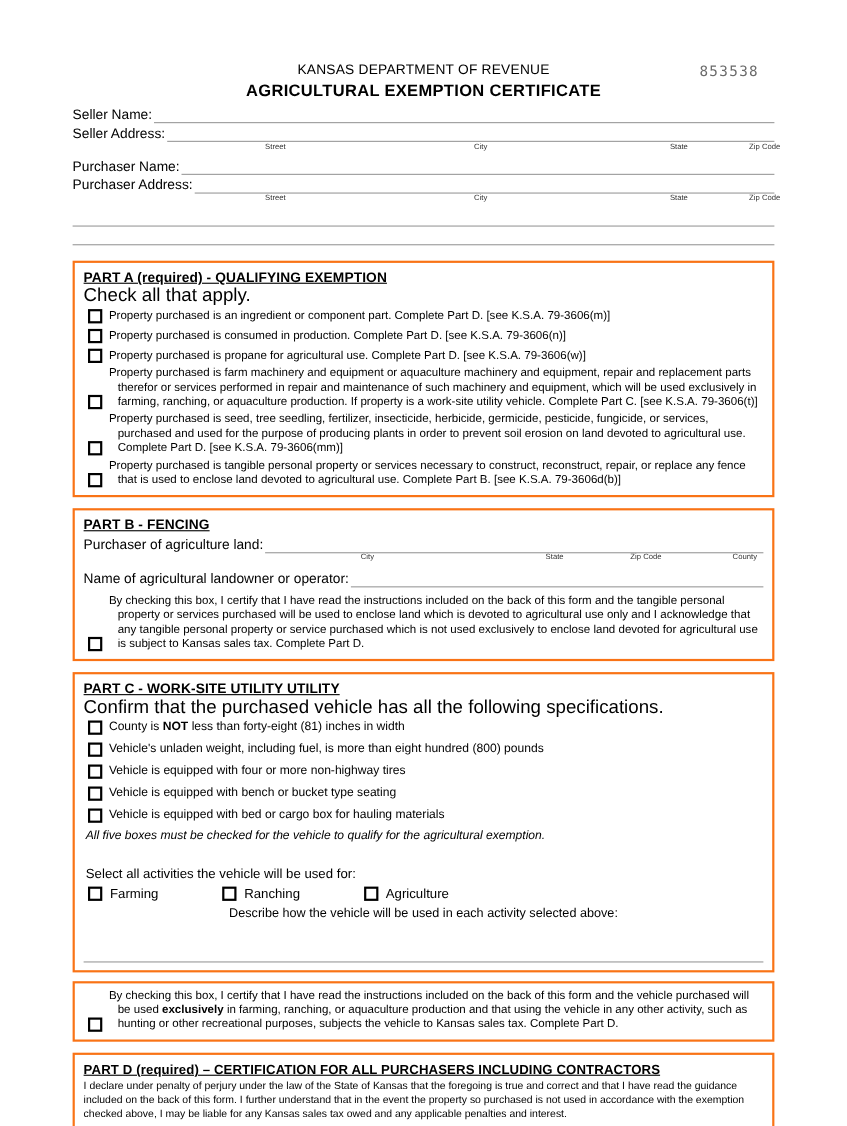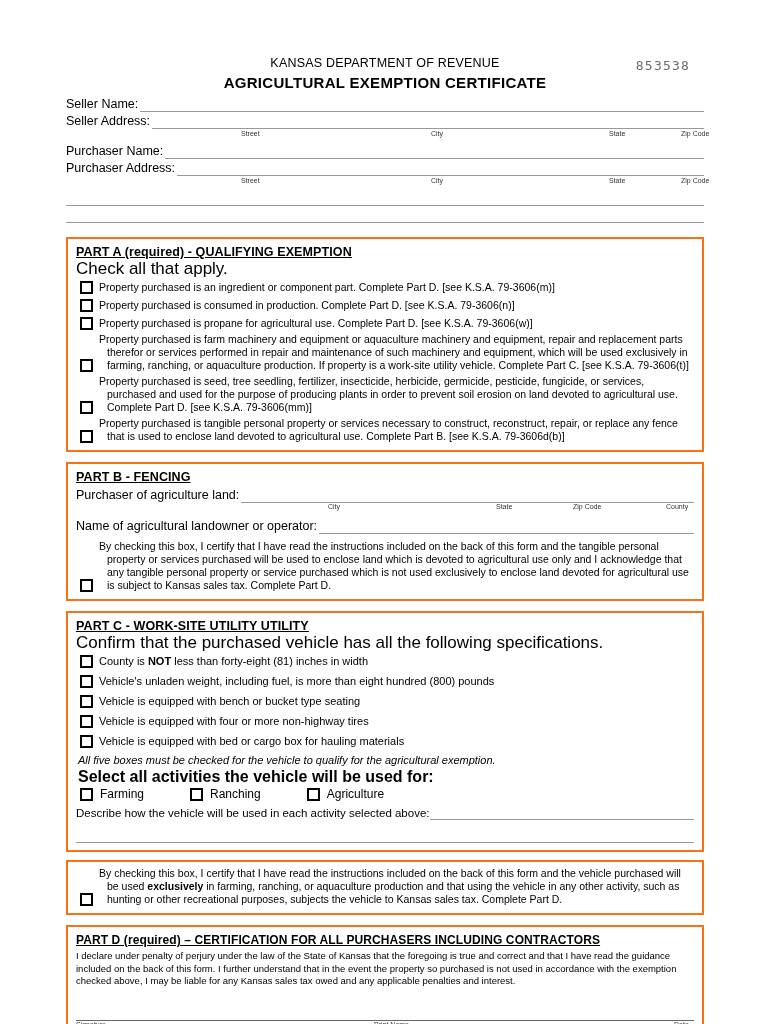--- a/index.html
+++ b/index.html
@@ -135,49 +135,49 @@
     padding-left: 8px;
     text-indent: -8px;
   }
   .partc .cbtext { font-size: 11px; line-height: 14px; }
   .partc .cbrow { margin-bottom: 5px; }
 
   .italic-note {
     font-size: 11px;
     font-style: italic;
     line-height: 14px;
-    margin: 2px 0 2px 2px;
+    margin: 2px 0 20px 2px;
   }
   .plain-line {
-    font-size: 16px;
+    font-size: 12px;
     line-height: 15px;
     margin: 2px 0 3px 2px;
-    font-weight: bold;
   }
 
   
   .activities {
     display: flex;
     align-items: center;
     margin: 2px 0 5px 4px;
   }
   .activities .act {
     display: flex;
     align-items: center;
-    margin-right: 46px;
+    margin-right: 58px;
   }
   .activities .act .cbox { margin: 0 7px 0 0; }
   .activities .act span { font-size: 12px; }
 
   .describe-row {
     display: flex;
-    align-items: flex-start;
+    align-items: center;
     font-size: 11.5px;
     line-height: 15px;
     margin-top: 3px;
+    flex-direction: column;
   }
   .describe-row .lbl { white-space: nowrap; }
 
   
   .locrow {
     display: flex;
     align-items: flex-end;
     font-size: 12.5px;
     line-height: 16px;
   }
@@ -321,25 +321,25 @@
     <div class="cbrow">
       <span class="cbox"></span>
       <span class="cbtext"><span>County is </span><b>NOT</b><span> less than forty-eight (81) inches in width</span></span>
     </div>
     <div class="cbrow">
       <span class="cbox"></span>
       <span class="cbtext">Vehicle's unladen weight, including fuel, is more than eight hundred (800) pounds</span>
     </div>
     <div class="cbrow">
       <span class="cbox"></span>
+      <span class="cbtext">Vehicle is equipped with four or more non-highway tires</span>
+    </div>
+    <div class="cbrow">
+      <span class="cbox"></span>
       <span class="cbtext">Vehicle is equipped with bench or bucket type seating</span>
-    </div>
-    <div class="cbrow">
-      <span class="cbox"></span>
-      <span class="cbtext">Vehicle is equipped with four or more non-highway tires</span>
     </div>
     <div class="cbrow">
       <span class="cbox"></span>
       <span class="cbtext">Vehicle is equipped with bed or cargo box for hauling materials</span>
     </div>
 
     <div class="italic-note">All five boxes must be checked for the vehicle to qualify for the agricultural exemption.</div>
 
     <div class="plain-line">Select all activities the vehicle will be used for:</div>
 

